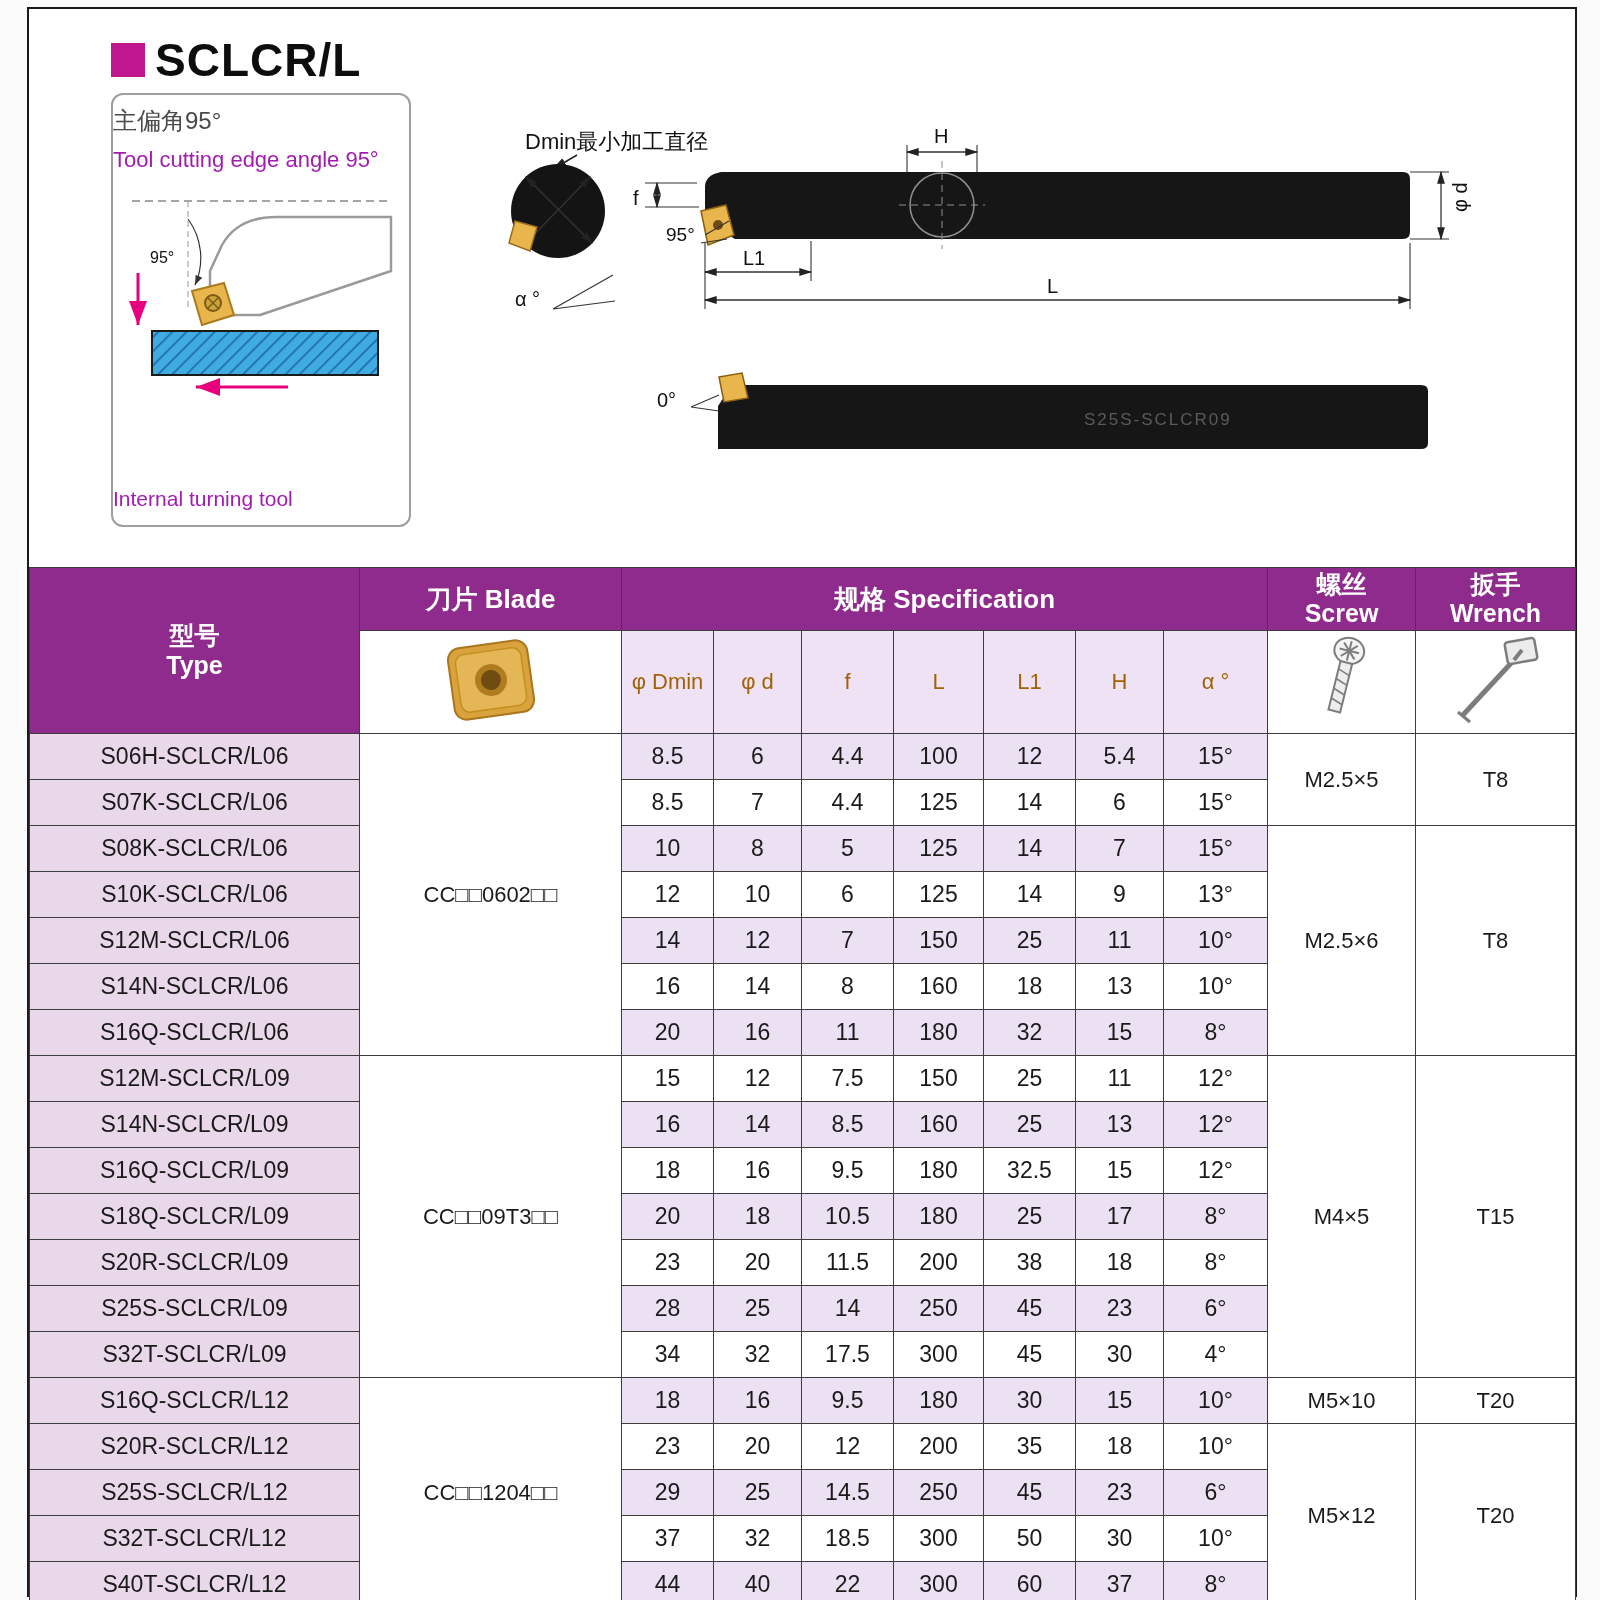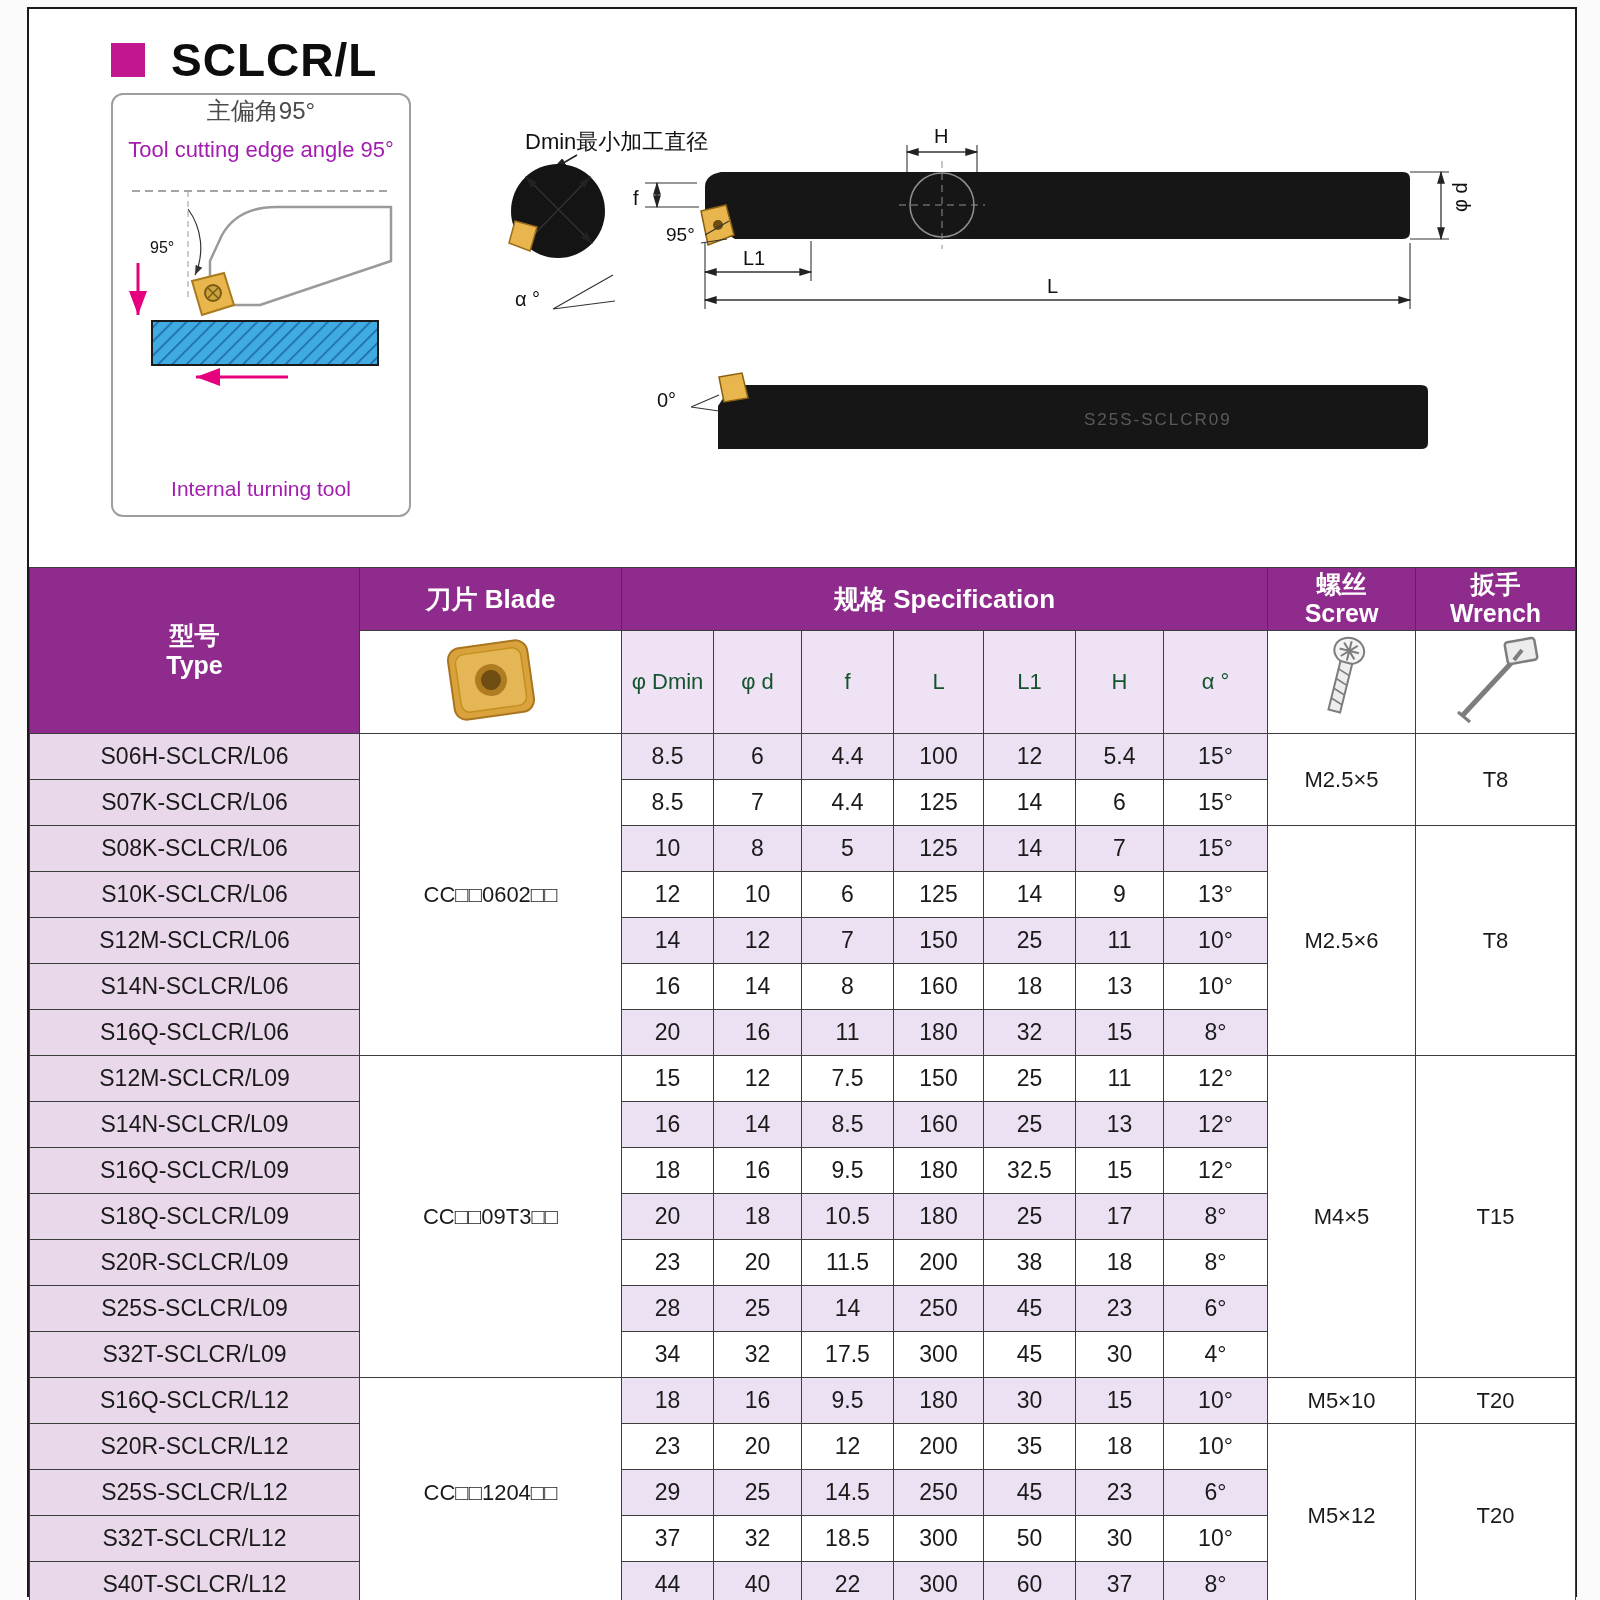--- a/index.html
+++ b/index.html
@@ -2,43 +2,43 @@
 <html><head>
 <meta charset="utf-8">
 <title>SCLCR/L</title>
 <style>
   html,body{margin:0;padding:0}
   body{width:1600px;height:1600px;position:relative;background:#fbfbfb;
        font-family:"Liberation Sans",sans-serif;color:#111;overflow:hidden}
   .frame{position:absolute;left:27px;top:7px;width:1546px;height:1586px;
          border:2px solid #1a1a1a;background:#fff}
   
-  .title{position:absolute;left:82px;top:24px;display:flex;align-items:center;gap:26px;z-index:3}
+  .title{position:absolute;left:82px;top:24px;display:flex;align-items:center;gap:10px;z-index:3}
   .title .sq{width:34px;height:34px;background:#c0168e}
   .title h1{font-size:46px;font-weight:bold;letter-spacing:1px;margin:0;color:#0d0d0d}
   
   .info-box{position:absolute;left:82px;top:84px;width:296px;height:420px;
-            border:2px solid #9e9e9e;border-radius:12px;text-align:center;
-            background:#fff;z-index:2}
+            border:2px solid #9e9e9e;border-radius:12px;
+            padding-top:10px;background:#fff;z-index:2}
   .info-box .cn1{font-size:24px;color:#4a4a4a}
   .info-box .en1{font-size:22px;color:#a21caf;margin-top:10px}
   .info-box svg{display:block;margin:6px auto 0}
   .info-box .bottom{position:absolute;left:0;right:0;bottom:14px}
   .info-box .cn2{font-size:27px;color:#101010}
   .info-box .en2{font-size:21px;color:#a21caf;margin-top:4px}
   
   .diagram-svg{position:absolute;left:0;top:0;width:1546px;height:558px;z-index:1}
   
   .spec-table{position:absolute;left:0;top:558px;width:1546px;
               border-collapse:collapse;table-layout:fixed}
   .spec-table th,.spec-table td{border:1px solid #3d3d3d;text-align:center;
               vertical-align:middle;padding:0;overflow:hidden}
   .band{background:#8e2b8c;color:#fff;font-weight:bold;font-size:26px;height:62px;line-height:1.18}
   .band div{font-size:25px}
-  th.sub{background:#efe2f4;font-size:22px;font-weight:normal;color:#14532d;height:102px}
+  th.sub{background:#efe2f4;font-size:22px;font-weight:normal;color:#a16207;height:102px}
   th.icon-cell{background:#ffffff;height:102px}
   .spec-table td{font-size:23px;height:45px;color:#1a1a1a;background:#fff}
   .spec-table td.type-cell{background:#e9d7ea}
   .spec-table td.stripe{background:#ece0f3}
   .spec-table td.plain{background:#fff}
   .spec-table td.merge-cell{background:#fff;font-size:22px}
 </style>
 </head>
 <body>
 

